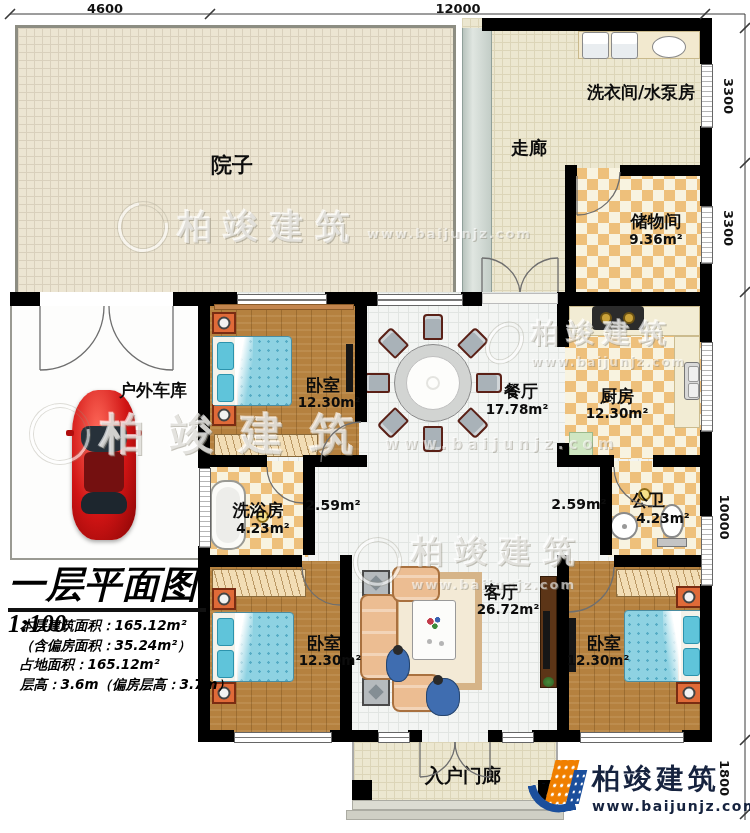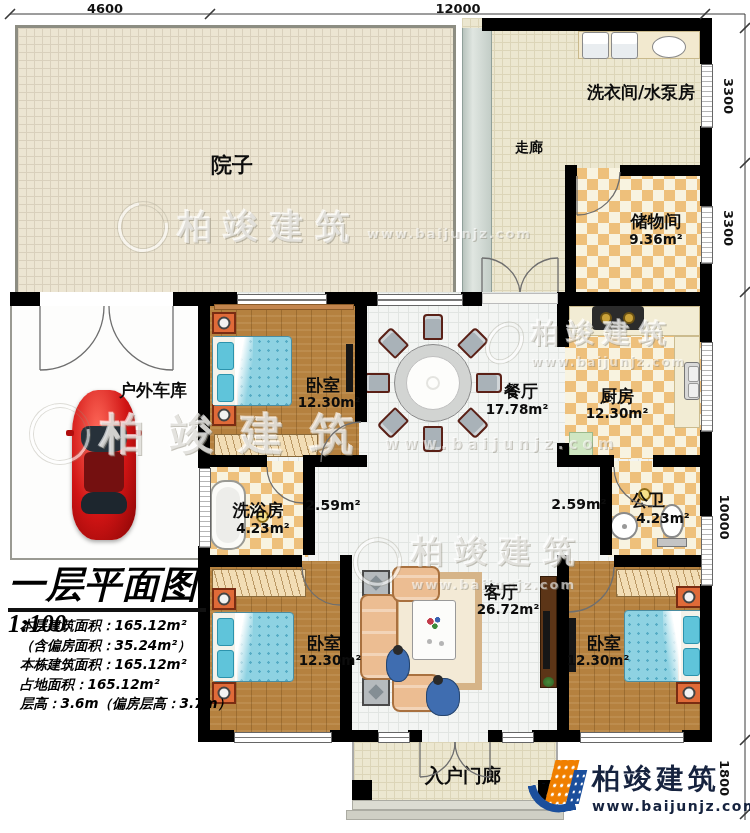--- a/index.html
+++ b/index.html
@@ -295,21 +295,21 @@
   </svg>
 
   <div class="dim dim-h" style="left:105px;top:8px;">4600</div>
   <div class="dim dim-h" style="left:458px;top:8px;">12000</div>
   <div class="dim dim-v" style="left:728px;top:96px;">3300</div>
   <div class="dim dim-v" style="left:728px;top:228px;">3300</div>
   <div class="dim dim-v" style="left:724px;top:517px;">10000</div>
   <div class="dim dim-v" style="left:724px;top:778px;">1800</div>
 
   <div class="lbl" style="left:232px;top:165px;font-size:21px;">院子</div>
-  <div class="lbl" style="left:529px;top:148px;font-size:14px;">走廊</div>
+  <div class="lbl" style="left:529px;top:148px;font-size:18px;">走廊</div>
   <div class="lbl" style="left:641px;top:92px;font-size:17px;">洗衣间/水泵房</div>
   <div class="lbl rname" style="left:656px;top:221px;">储物间</div>
   <div class="lbl rarea" style="left:656px;top:239px;">9.36m²</div>
   <div class="lbl" style="left:153px;top:390px;font-size:17px;">户外车库</div>
   <div class="lbl rname" style="left:323px;top:385px;">卧室</div>
   <div class="lbl rarea" style="left:329px;top:402px;">12.30m²</div>
   <div class="lbl rname" style="left:521px;top:391px;">餐厅</div>
   <div class="lbl rarea" style="left:517px;top:409px;">17.78m²</div>
   <div class="lbl rname" style="left:617px;top:396px;">厨房</div>
   <div class="lbl rarea" style="left:617px;top:413px;">12.30m²</div>
@@ -356,21 +356,20 @@
     </div>
   </div>
 
   <div class="abs" style="left:8px;top:560px;width:210px;z-index:70;font-style:italic;">
     <span class="tb-title">一层平面图</span>
     <span class="tb-scale">1:100</span>
     <div class="tb-line" style="left:0;top:48px;width:198px;height:4px;position:absolute;"></div>
     <div class="abs" style="left:12px;top:56px;width:200px;">
       <div class="tb-stat">本层建筑面积：165.12m²</div>
       <div class="tb-stat">（含偏房面积：35.24m²）</div>
-      <div class="tb-stat">本栋建筑面积：165.12m²</div>
       <div class="tb-stat">占地面积：165.12m²</div>
       <div class="tb-stat">层高：3.6m（偏房层高：3.7m）</div>
     </div>
   </div>
 
   <div class="abs" style="left:530px;top:756px;width:215px;height:66px;z-index:70;">
     <div class="abs" style="left:0;top:2px;width:58px;height:60px;">
       <div class="abs" style="left:20px;top:2px;width:24px;height:44px;background:#f07f00;transform:skewX(-14deg);background-image:radial-gradient(#fff 1.2px,transparent 1.6px);background-size:7px 9px;background-position:2px 3px;"></div>
       <div class="abs" style="left:40px;top:12px;width:13px;height:34px;background:#1b4f9c;transform:skewX(-14deg);background-image:radial-gradient(#fff 1px,transparent 1.4px);background-size:6px 8px;background-position:2px 2px;"></div>
       <div class="abs" style="left:0px;top:24px;width:44px;height:32px;border-bottom:8px solid #1b4f9c;border-left:8px solid #1b4f9c;border-radius:0 0 0 42px;transform:rotate(-10deg);box-sizing:border-box;"></div>

